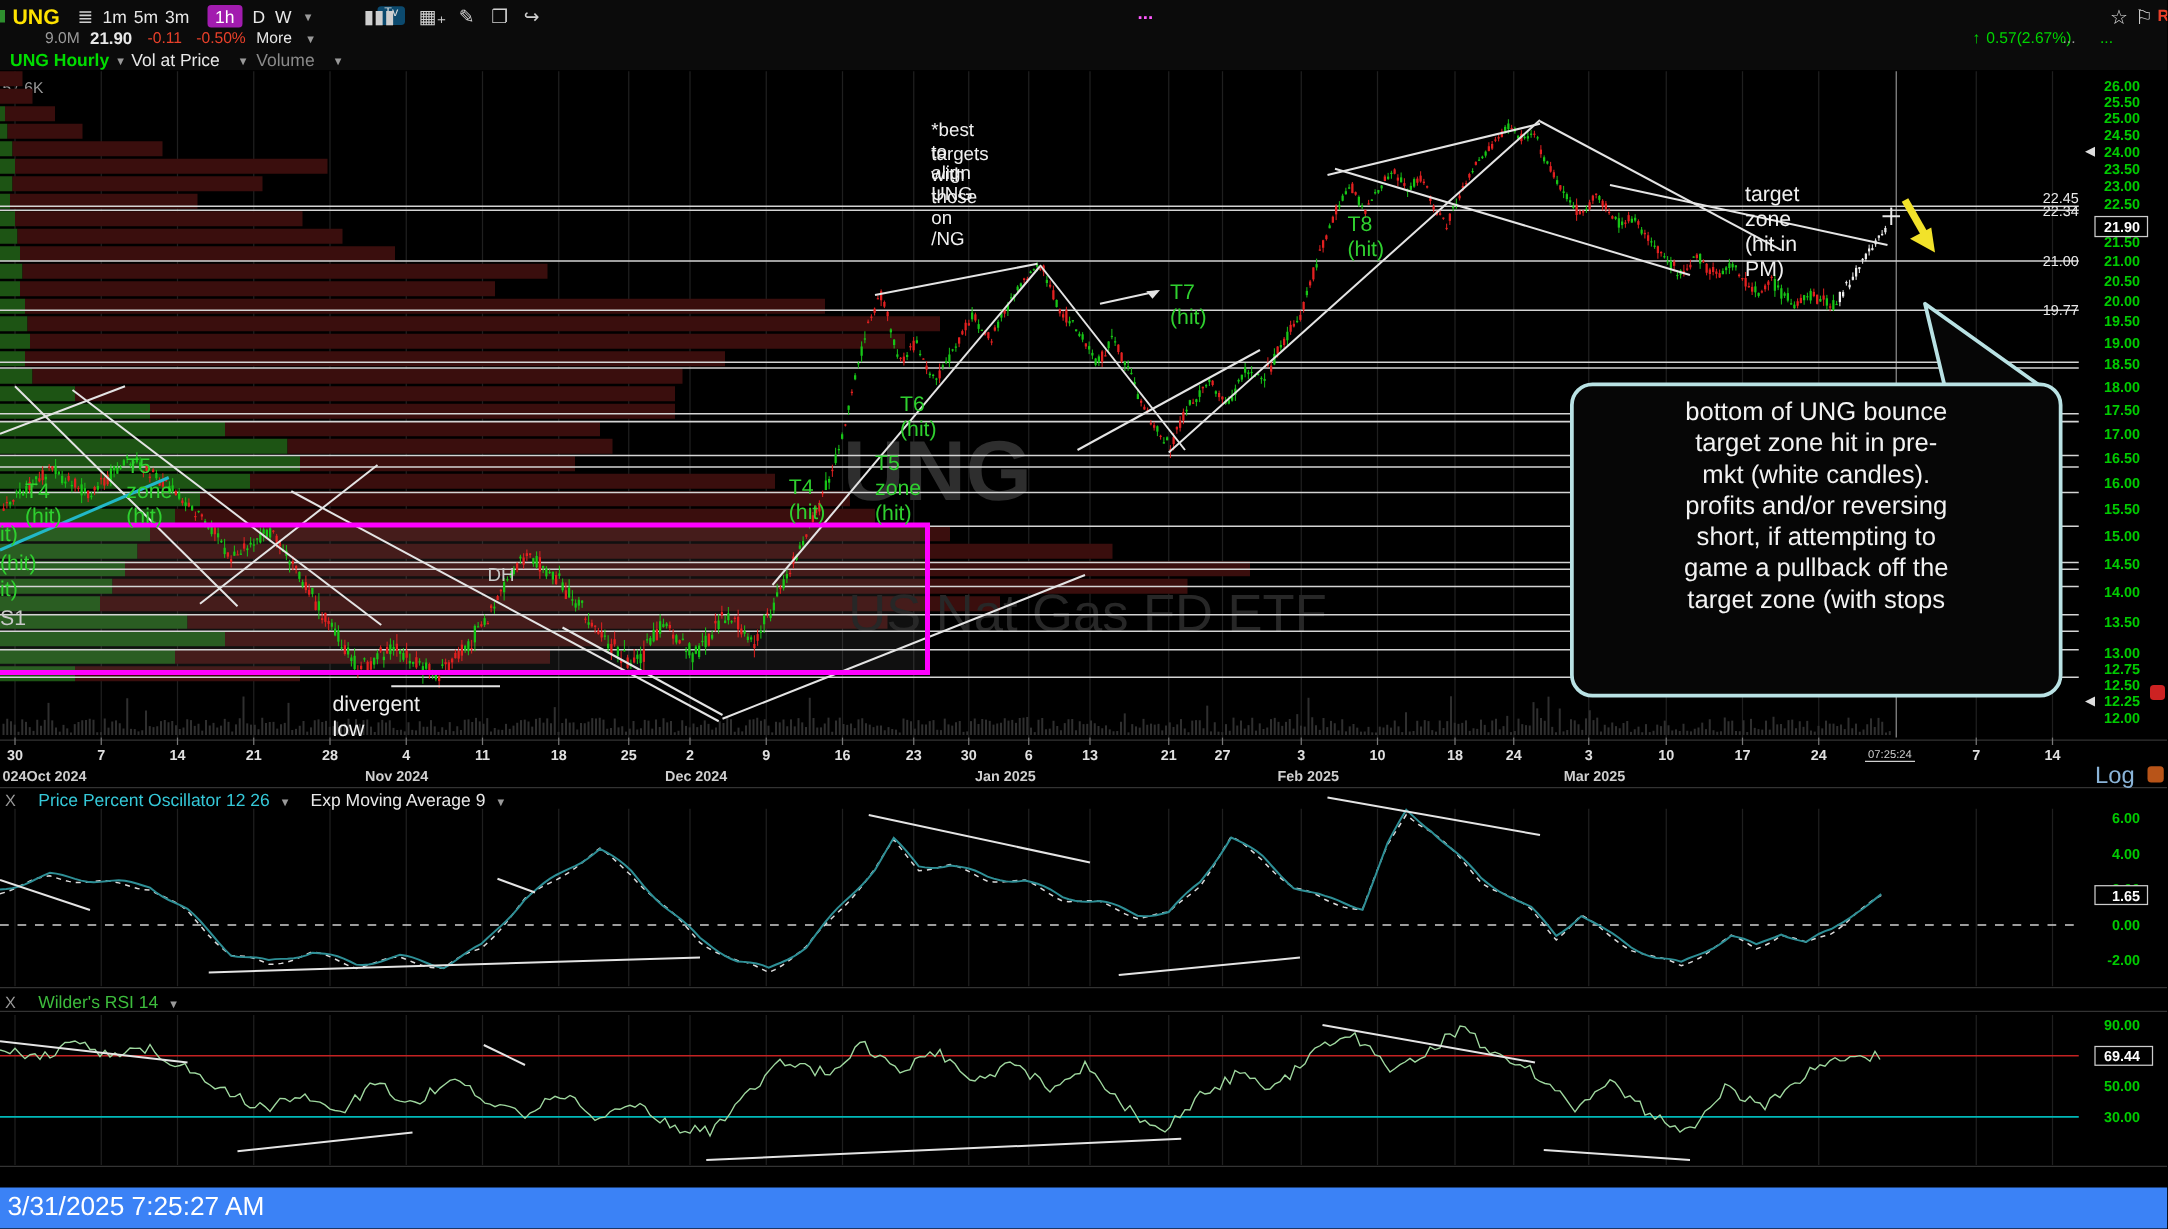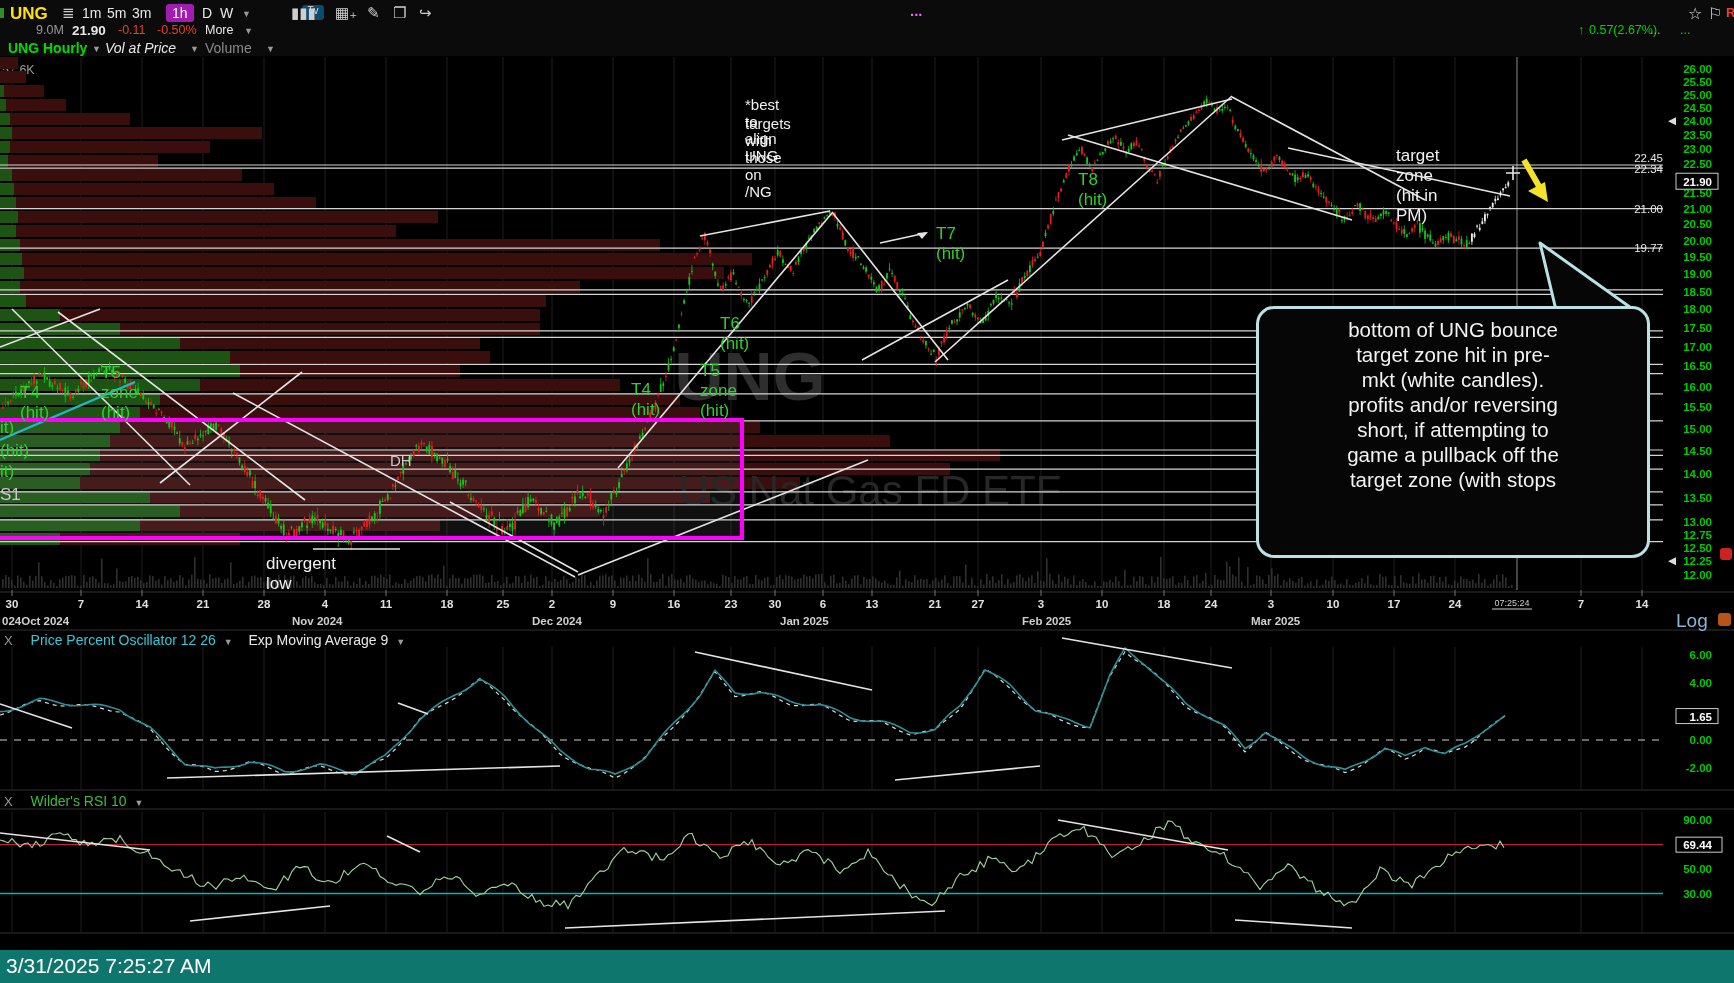--- a/index.html
+++ b/index.html
@@ -34,21 +34,21 @@
   #mbox{position:absolute;left:-4px;top:418px;width:748px;height:122px;
     border:4px solid #ff00ff;box-sizing:border-box;z-index:12;}
   
   .pane-hdr{position:absolute;font-size:14px;}
   .x-btn{color:#9a9a9a;font-size:13px;margin-right:14px;}
   .ppo-title{color:#35c8d8;}
   .rsi-title{color:#3dbd3d;}
   
   #ranges{position:absolute;left:8px;top:936px;color:#8f8f8f;font-size:13px;margin-top:16px;}
   #ranges span{margin-right:14px;}
-  #statusbar{position:absolute;left:0;top:950px;width:1734px;height:33px;background:#0f766e;}
+  #statusbar{position:absolute;left:0;top:950px;width:1734px;height:33px;background:#3b82f6;}
   #statusbar div{color:#fff;font-size:21px;padding:4px 0 0 6px;}
   #loglabel{position:absolute;left:1676px;top:610px;color:#8ab4d8;font-size:19px;z-index:5;}
   .mini-ic{position:absolute;border-radius:3px;z-index:6;}
 </style>
 </head>
 <body>
 
 <div id="app">
 
   <svg id="chart-svg" class="abs" style="left:0;top:0;z-index:1;" width="1734" height="983">
@@ -2119,38 +2119,38 @@
       <span class="white abs" style="left:205px;">More</span>
       <span class="caret abs" style="left:240px;top:3px;">▼</span>
       <span class="grn abs" style="left:1578px;font-weight:bold;">↑</span>
       <span class="grn abs" style="left:1589px;">0.57(2.67%)</span>
       <span class="gray abs" style="left:1650px;">...</span>
       <span class="grn abs" style="left:1680px;">...</span>
     </div>
     <div class="tb-row" style="top:40px;height:16px;">
       <span class="hdr-green abs" style="left:8px;">UNG Hourly</span>
       <span class="caret abs" style="left:88px;top:4px;">▼</span>
-      <span class="hdr-white abs" style="left:105px;font-style:italic;">Vol at Price</span>
+      <span class="hdr-white abs" style="left:105px;">Vol at Price</span>
       <span class="caret abs" style="left:186px;top:4px;">▼</span>
       <span class="hdr-gray abs" style="left:205px;">Volume</span>
       <span class="caret abs" style="left:262px;top:4px;">▼</span>
     </div>
   </div>
 
   <div class="pane-hdr" style="left:4px;top:632px;z-index:5;">
     <span class="x-btn">X</span>
     <span class="ppo-title">Price Percent Oscillator 12 26</span>
     <span class="caret">▼</span>
     <span class="hdr-white" style="margin-left:8px;">Exp Moving Average 9</span>
     <span class="caret">▼</span>
   </div>
 
   <div class="pane-hdr" style="left:4px;top:793px;z-index:5;">
     <span class="x-btn">X</span>
-    <span class="rsi-title">Wilder's RSI 10</span>
+    <span class="rsi-title">Wilder's RSI 14</span>
     <span class="caret">▼</span>
   </div>
 
   <div id="loglabel">Log</div>
   <div class="mini-ic" style="left:1718px;top:613px;width:13px;height:13px;background:#b85418;"></div>
   <div class="mini-ic" style="left:1720px;top:548px;width:12px;height:12px;background:#cc2222;"></div>
 
   <div id="ranges"><span>1Y</span><span>YTD</span><span>6M</span><span>3M</span><span>1M</span><span>1W</span><span>1D</span><span>Today</span></div>
 
   <div id="statusbar">

